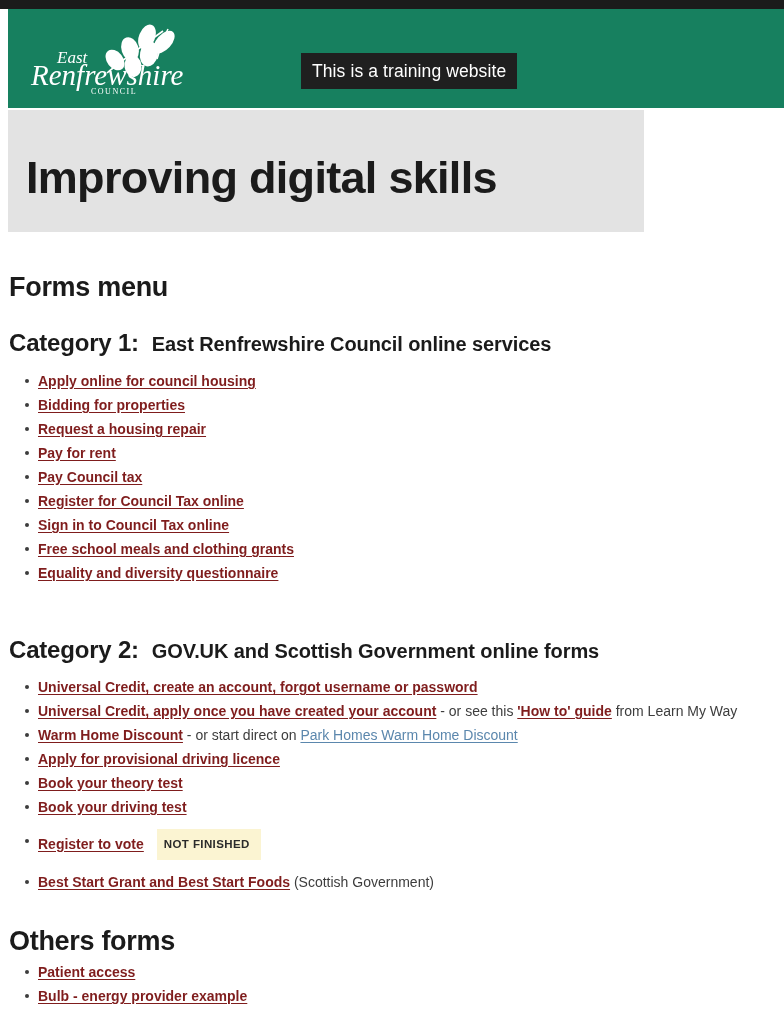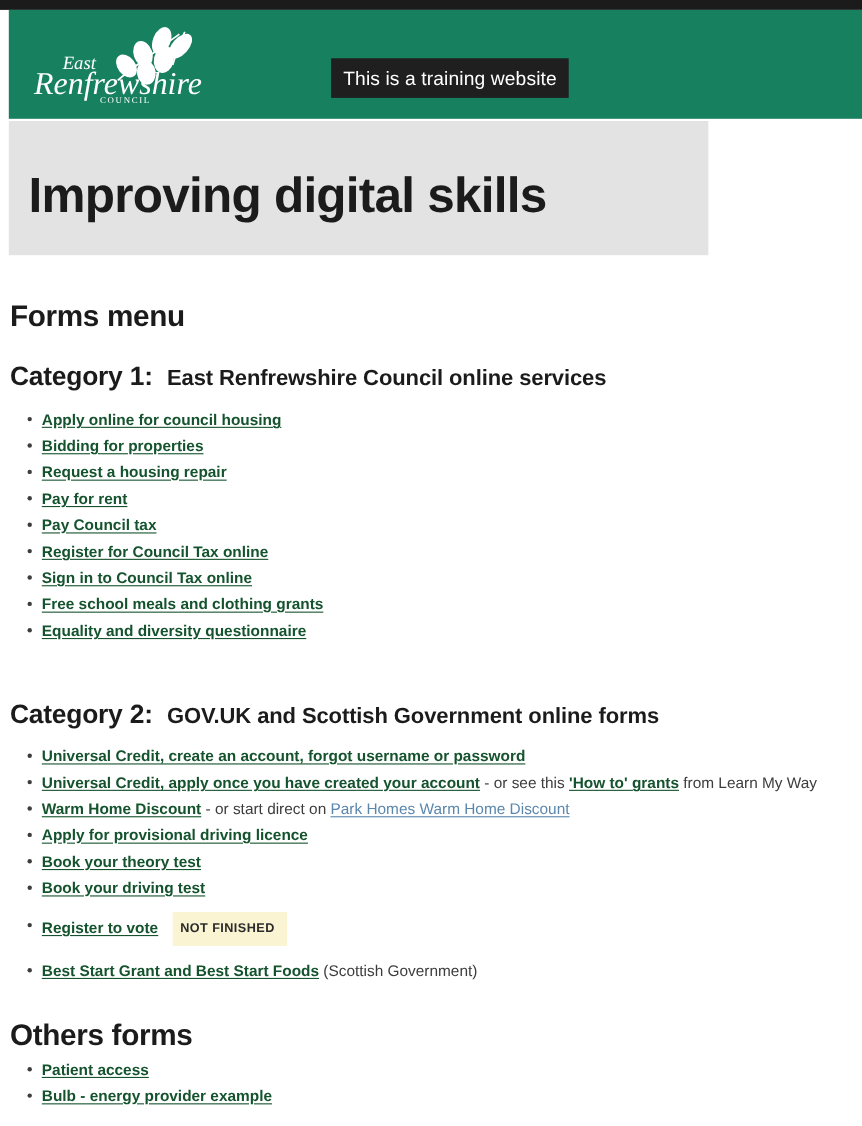--- a/index.html
+++ b/index.html
@@ -145,21 +145,21 @@
     position: absolute;
     left: -13px;
     top: 10px;
     width: 4px;
     height: 4px;
     border-radius: 50%;
     background: #3d3d3d;
   }
 
   a.lnk {
-    color: #14532d;
+    color: #7f1d1d;
     font-weight: 700;
     text-decoration: underline;
     text-underline-offset: 2px;
     font-size: 14px;
     cursor: pointer;
   }
   a.lnk-plain {
     color: #5b87ad;
     font-weight: 400;
     text-decoration: underline;
@@ -243,21 +243,21 @@
 
   <div class="category-line cat-2">
     <span class="cat-label">Category 2:</span><span class="cat-desc">GOV.UK and Scottish Government online forms</span>
   </div>
 
   <ul class="link-list list-2">
     <li>
       <a class="lnk" href="#">Universal Credit, create an account, forgot username or password</a>
     </li>
     <li>
-      <a class="lnk" href="#">Universal Credit, apply once you have created your account</a><span class="aftertext"> - or see this </span><a class="lnk" href="#">'How to' grants</a><span class="aftertext"> from Learn My Way</span>
+      <a class="lnk" href="#">Universal Credit, apply once you have created your account</a><span class="aftertext"> - or see this </span><a class="lnk" href="#">'How to' guide</a><span class="aftertext"> from Learn My Way</span>
     </li>
     <li>
       <a class="lnk" href="#">Warm Home Discount</a><span class="aftertext"> - or start direct on </span><a class="lnk-plain" href="#">Park Homes Warm Home Discount</a>
     </li>
     <li>
       <a class="lnk" href="#">Apply for provisional driving licence</a>
     </li>
     <li>
       <a class="lnk" href="#">Book your theory test</a>
     </li>

